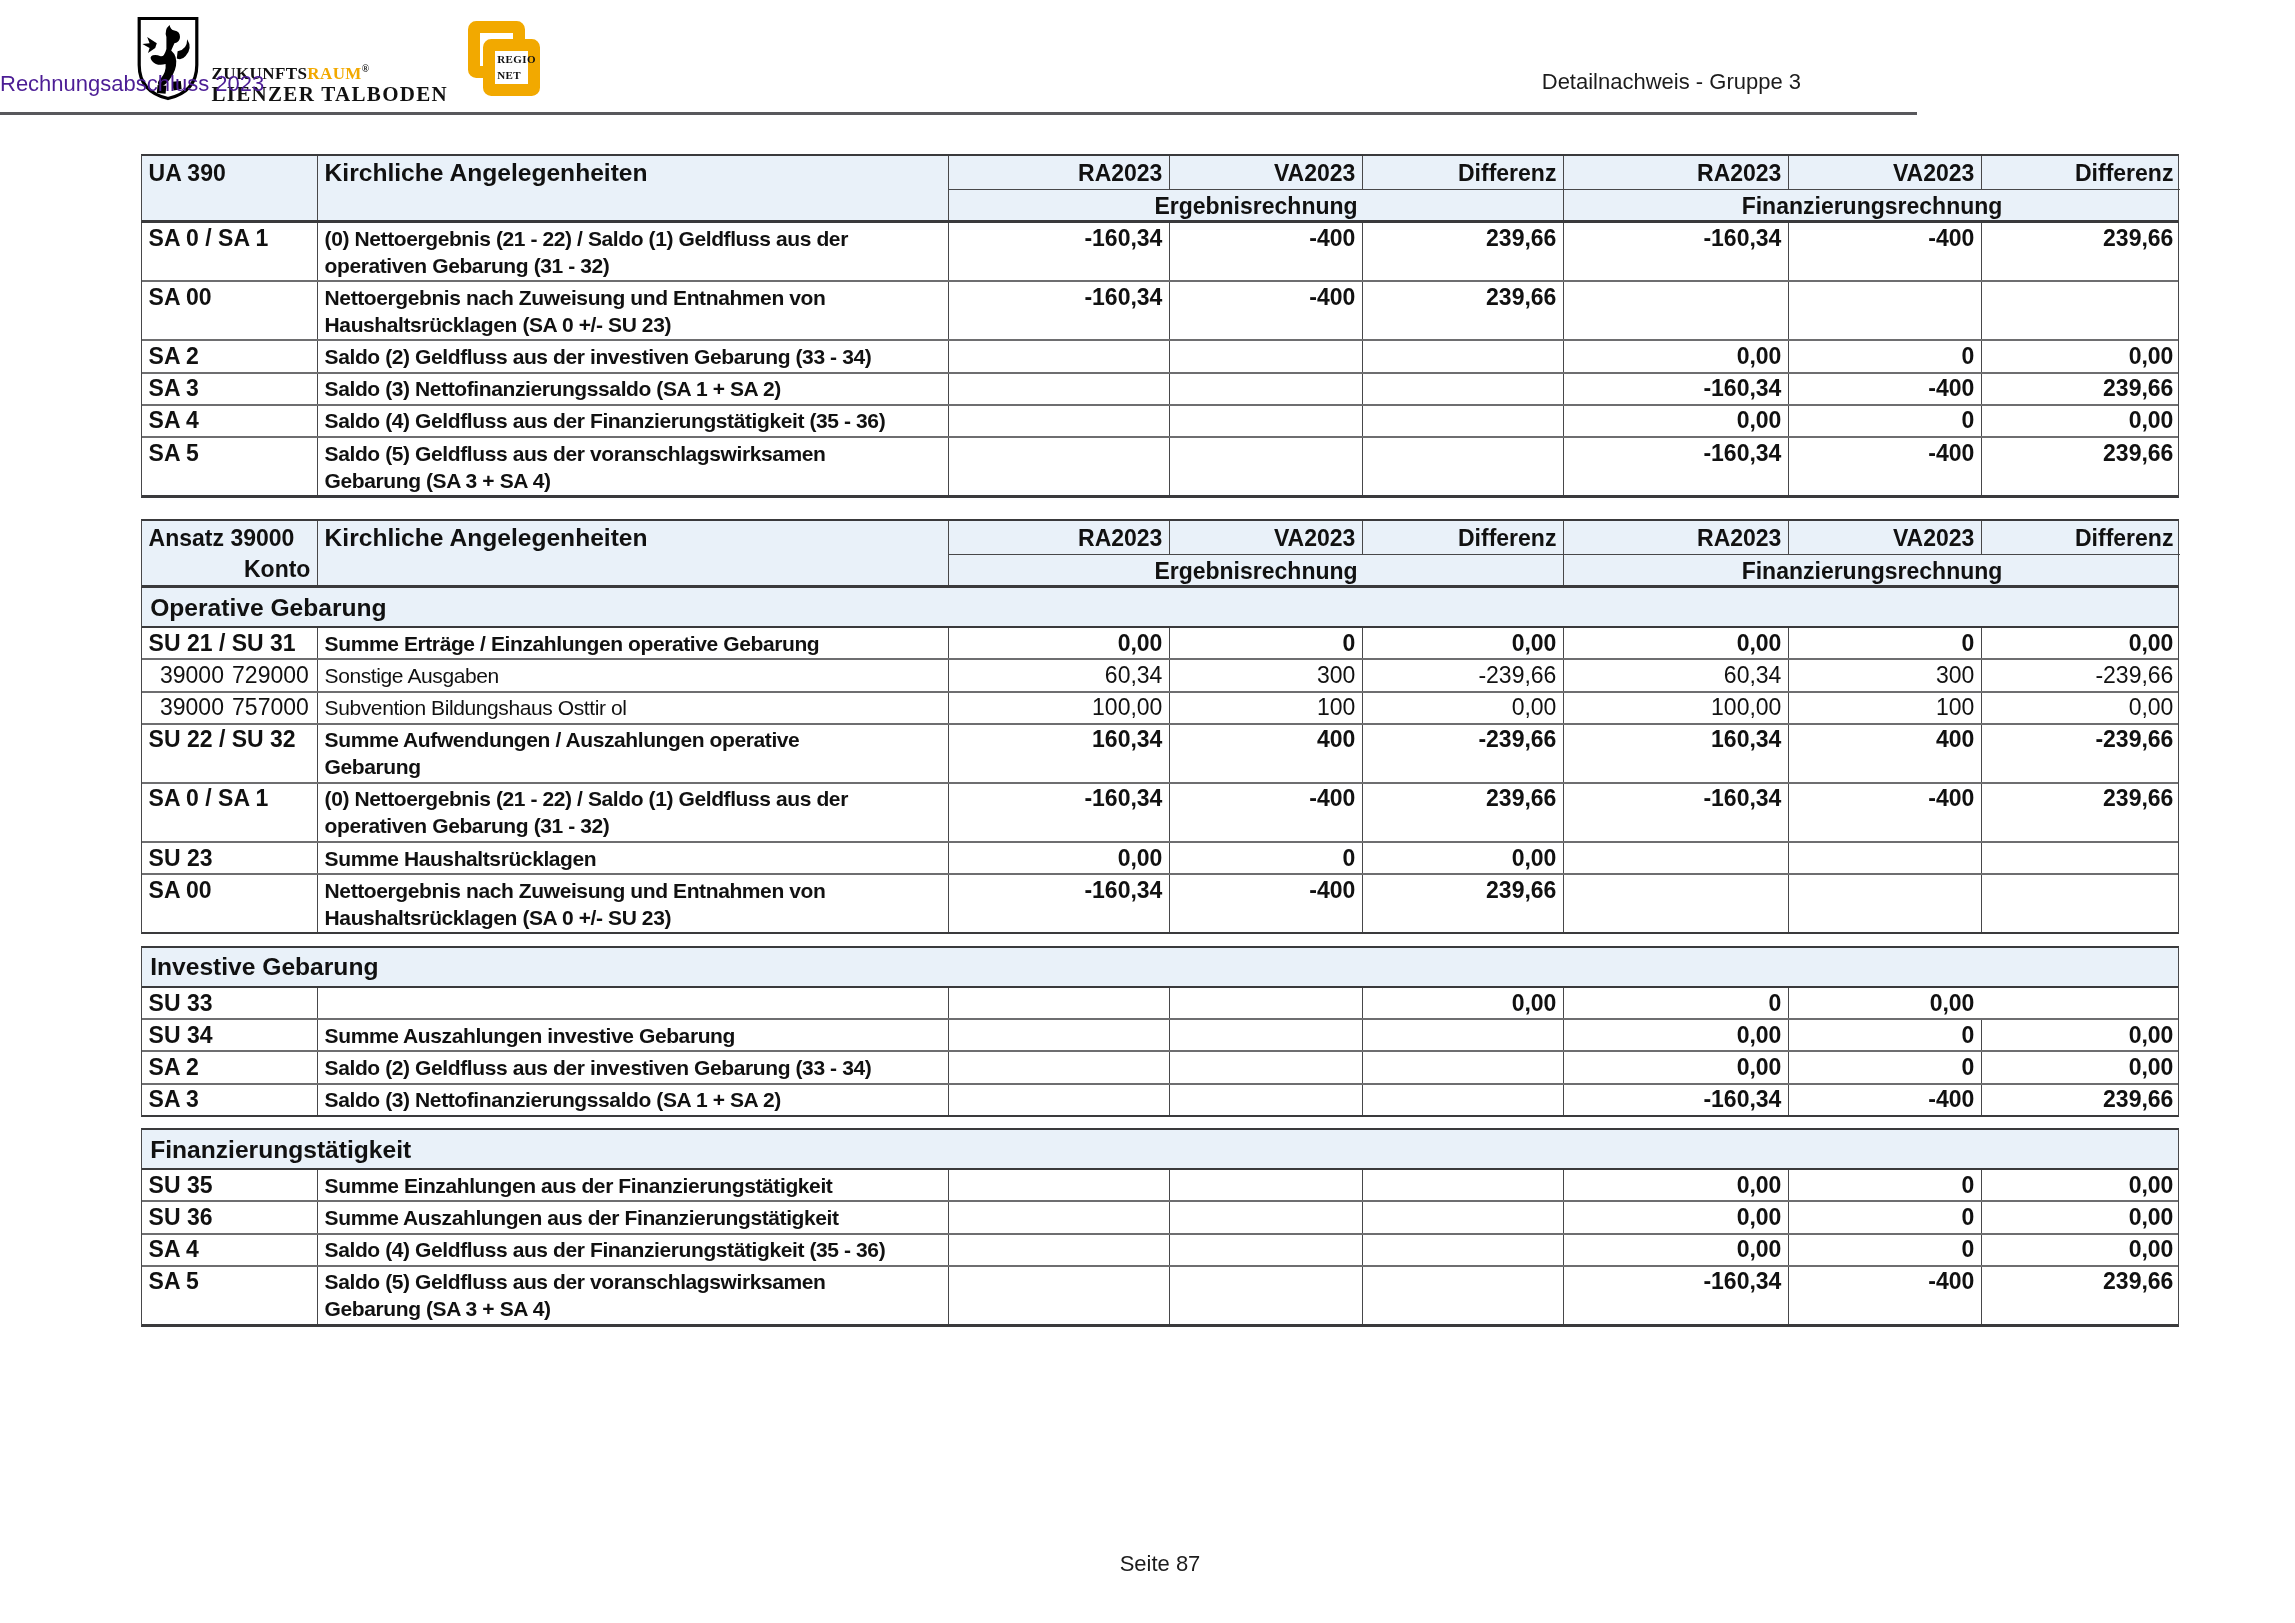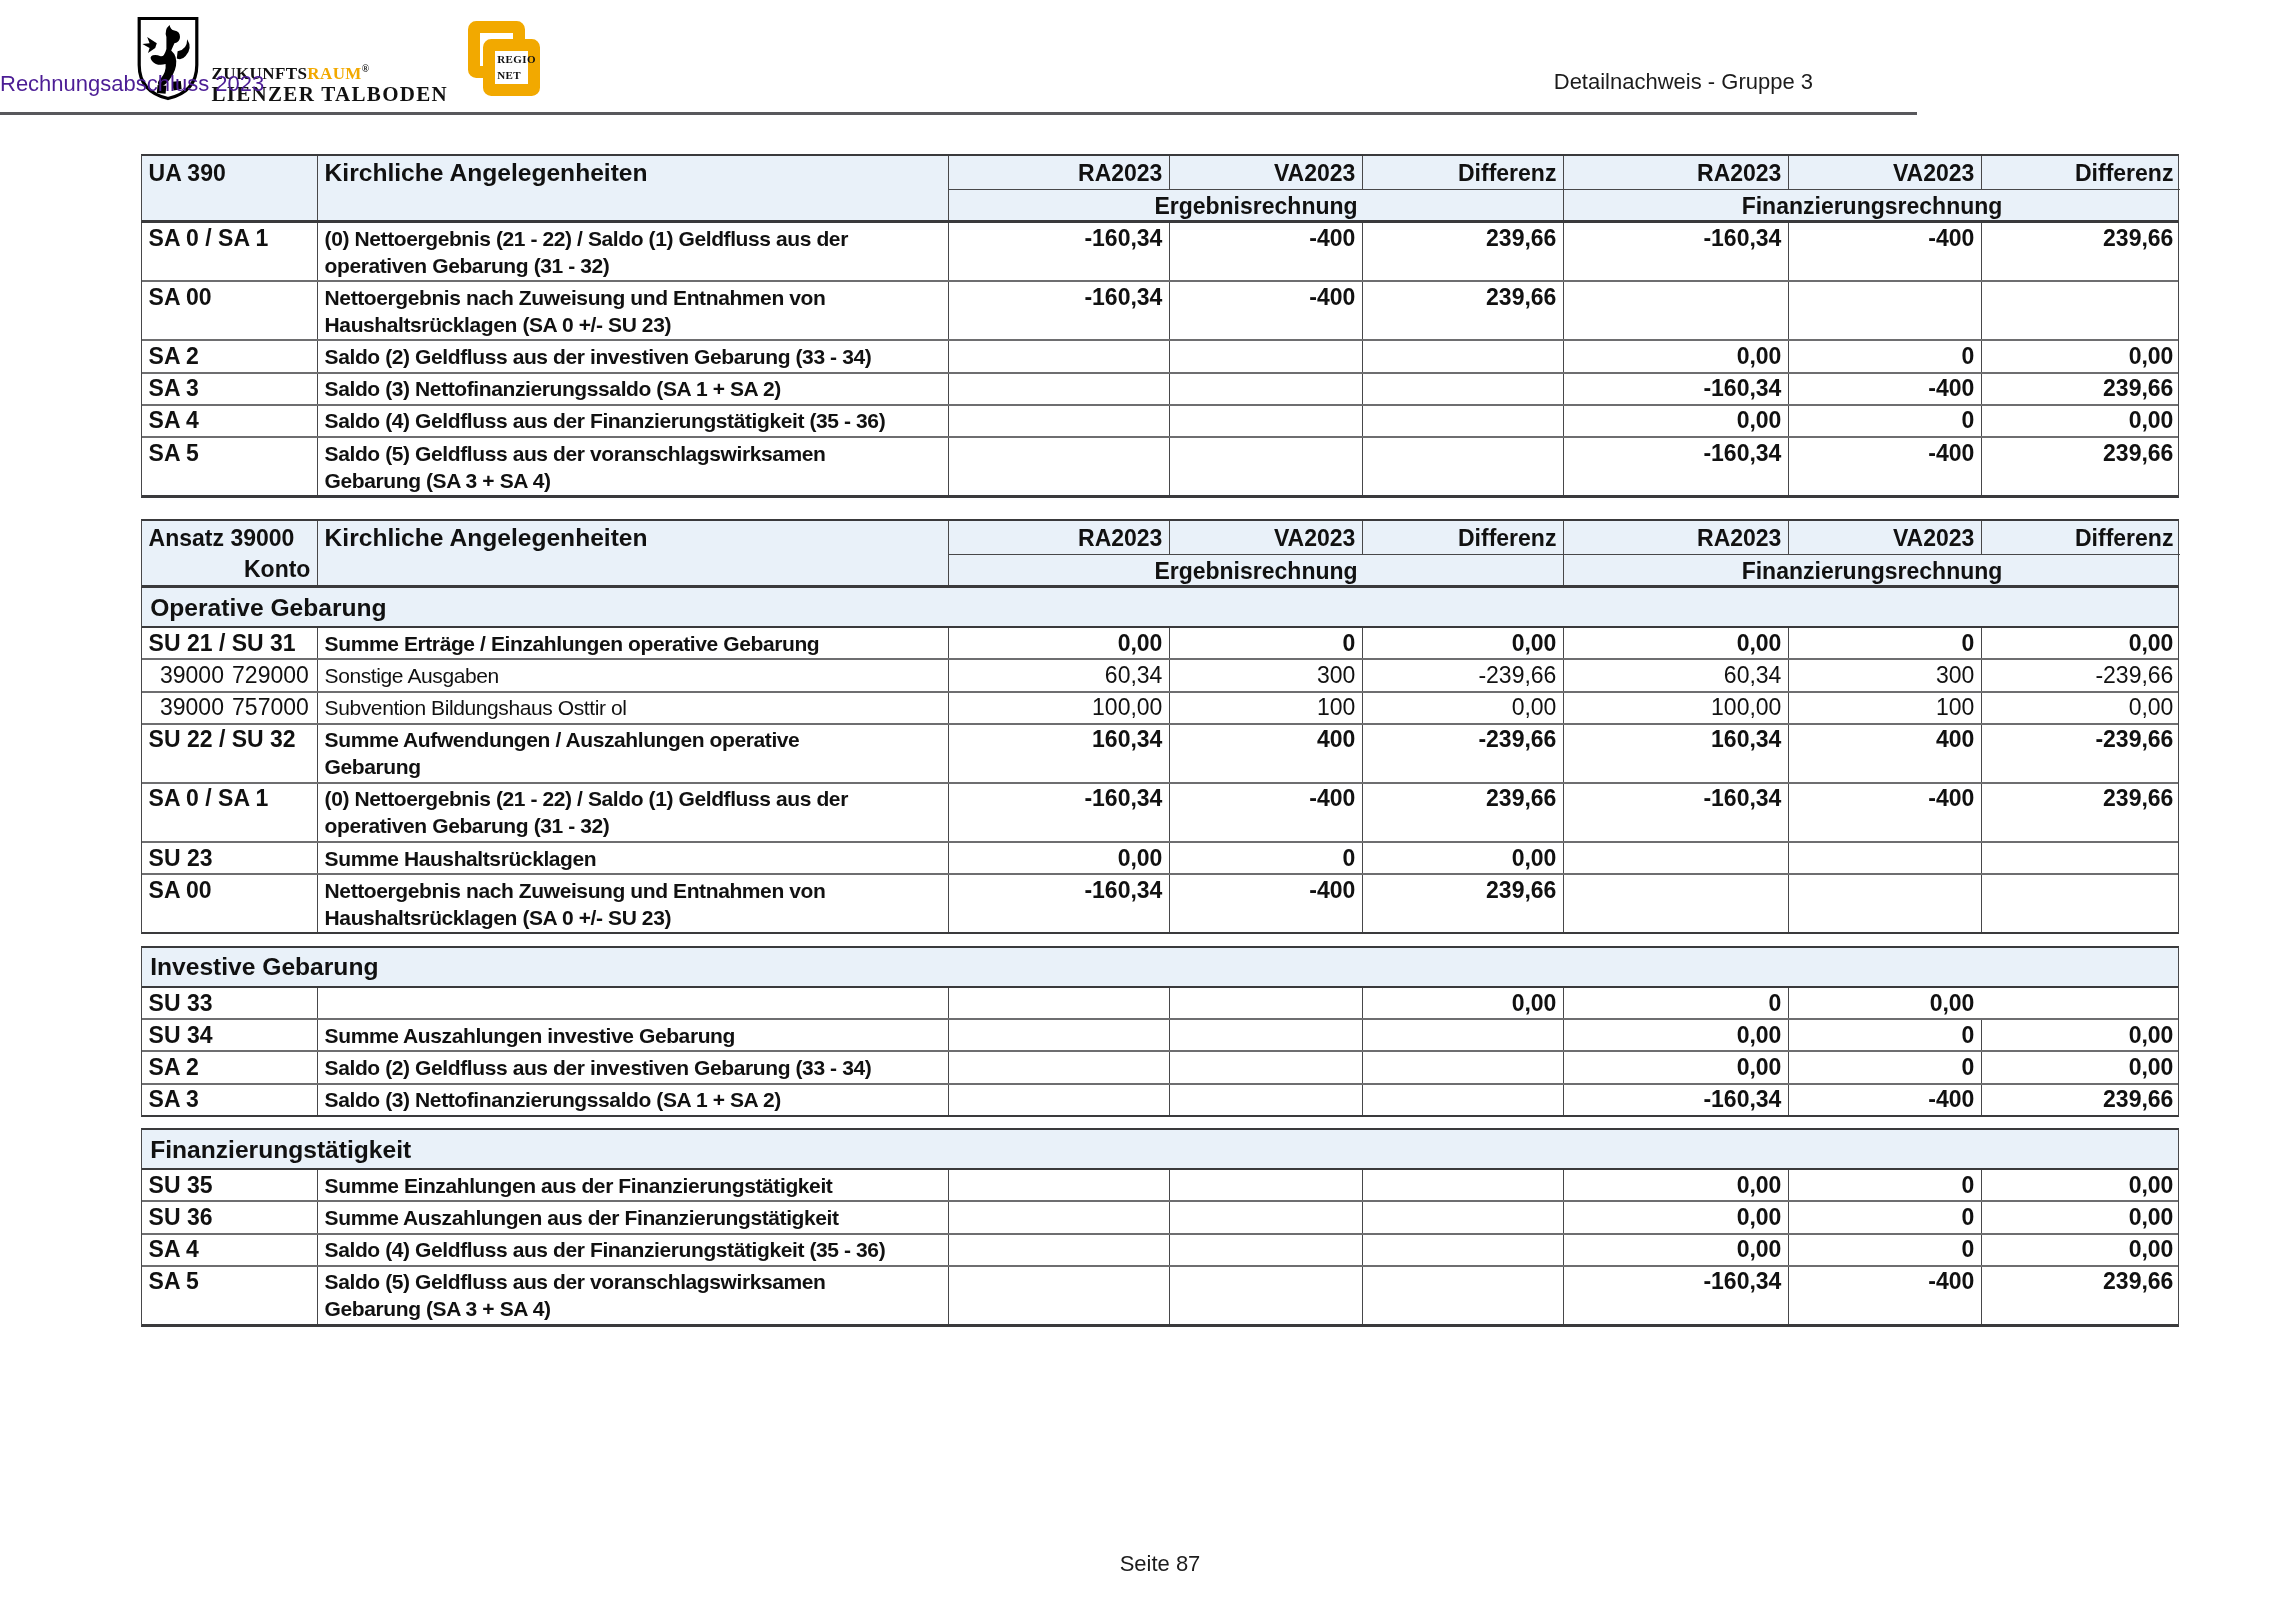--- a/index.html
+++ b/index.html
@@ -23,21 +23,21 @@
   .brand-text{margin-left:11.5px;margin-top:44px;font-family:"Liberation Serif",serif;font-weight:bold;line-height:20.5px;white-space:nowrap;}
   .brand-line1{font-size:17px;letter-spacing:0.4px;}
   .brand-raum{color:var(--orange);}
   .brand-reg{font-size:9.8px;vertical-align:super;}
   .brand-line2{font-size:21px;letter-spacing:1.3px;}
   .regionet{position:relative;margin-left:19.7px;margin-top:6.6px;width:102px;height:79px;}
   .rn-sq1{position:absolute;left:0;top:0;width:57px;height:57px;border:12.3px solid var(--orange);border-radius:8.2px;}
   .rn-sq2{position:absolute;left:14.8px;top:18px;width:57px;height:57px;border:12.3px solid var(--orange);border-radius:8.2px;background:#fff;}
   .rn-text{position:absolute;left:29.5px;top:31px;font-family:"Liberation Serif",serif;font-weight:bold;font-size:11px;line-height:15.6px;letter-spacing:0.4px;}
   .center-title{position:absolute;left:0;width:100%;top:71px;text-align:left;font-size:22px;color:#4c1d95;}
-  .right-title{position:absolute;right:104px;top:69px;font-size:22px;color:#1c1c1c;}
+  .right-title{position:absolute;right:116px;top:69px;font-size:22px;color:#1c1c1c;}
 
   
   .content{position:absolute;left:141px;top:154px;width:2038px;}
   .ttable + .ttable{margin-top:21px;}
 
   .hpanel{border:1.6px solid var(--bd-v);border-top:2.5px solid var(--bd-dark);border-bottom:3.3px solid var(--bd-dark);background:var(--hdr-bg);}
   .hgrid{display:grid;grid-template-columns:var(--cols);grid-template-rows:34px 30px;}
   .hcell{font-weight:bold;font-size:23px;line-height:30px;padding:1.6px 6.6px;}
   .hcell + .hcell{border-left:1.6px solid var(--bd-v);}
   .hcode{grid-row:1/3;grid-column:1;display:flex;flex-direction:column;justify-content:space-between;}

